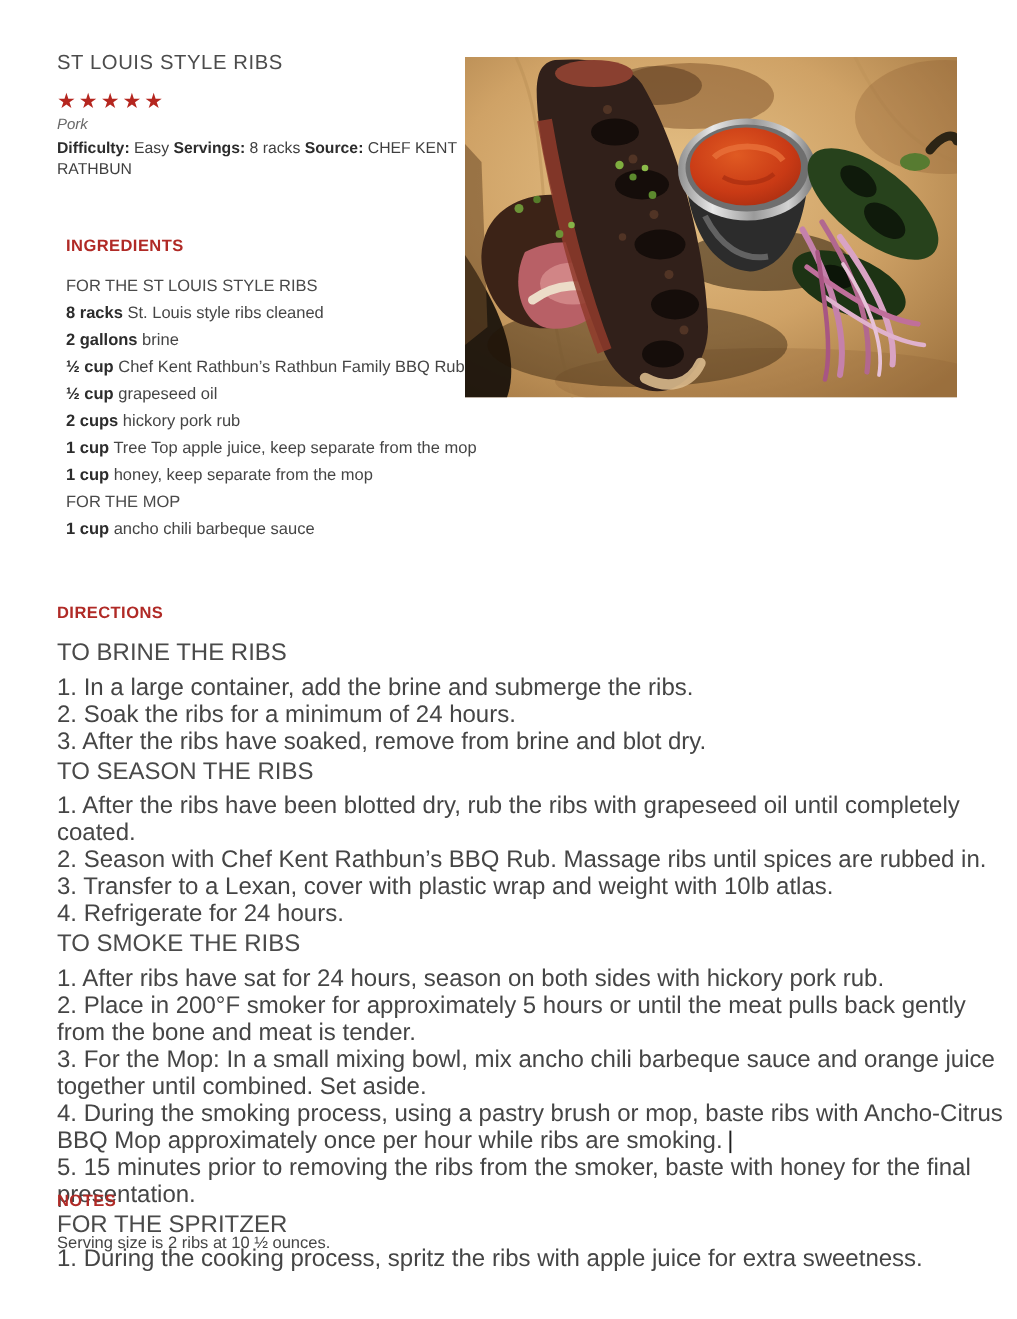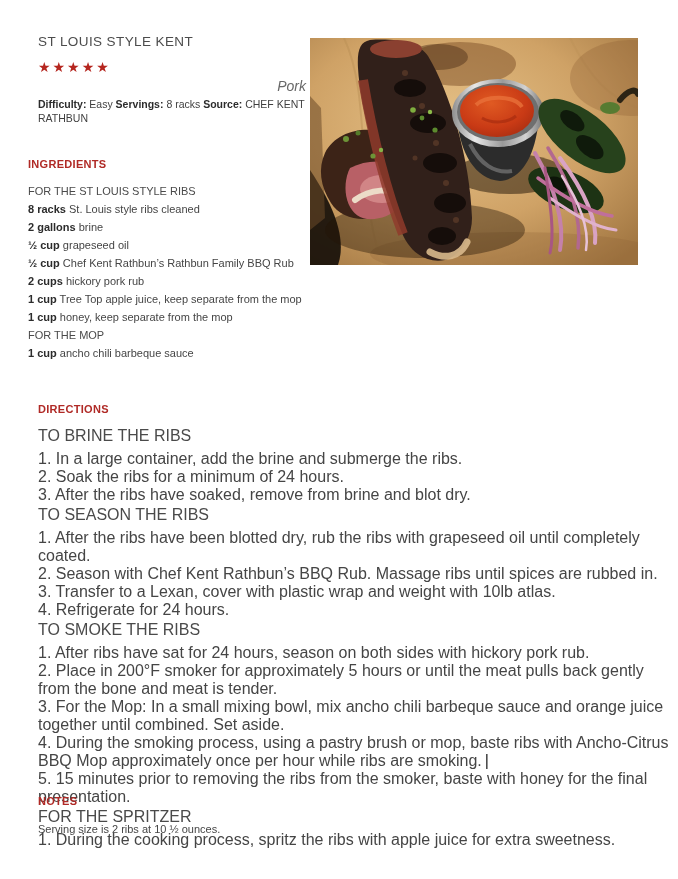--- a/index.html
+++ b/index.html
@@ -4,43 +4,43 @@
 <style>
   html,body{margin:0;padding:0;}
   body{
     width:678px;height:879px;position:relative;background:#ffffff;
     font-family:"Liberation Sans",sans-serif;color:#3f3f3f;overflow:hidden;
   }
   
   .header{position:absolute;left:38px;top:34px;width:268px;}
   .title{font-size:13.5px;font-weight:400;color:#4c4c4c;letter-spacing:.4px;margin:0 0 11px 0;}
   .stars{color:#b5261f;font-size:14px;letter-spacing:2px;line-height:14px;margin-bottom:4px;}
-  .category{font-style:italic;font-size:14px;color:#686868;margin-bottom:3px;text-align:right;}
+  .category{font-style:italic;font-size:10px;color:#686868;margin-bottom:3px;}
   .meta{font-size:10.5px;line-height:14px;color:#3f3f3f;}
   .meta b{color:#2c2c2c;}
   
   .photo{position:absolute;left:310px;top:38px;width:328px;height:227px;}
   
   .sec-heading{font-size:11px;font-weight:700;color:#b02a26;letter-spacing:.3px;margin:0 0 11px 0;line-height:13px;}
-  .ingredients{position:absolute;left:28px;top:158px;width:300px;}
+  .ingredients{position:absolute;left:44px;top:158px;width:300px;}
   .directions{position:absolute;left:38px;top:403px;width:638px;}
   .notes{position:absolute;left:38px;top:795px;width:600px;}
   .line{font-size:11px;line-height:18px;color:#454545;}
   .line b{color:#2c2c2c;}
   .directions .line{font-size:16px;}
   .dir-subhead{margin-top:2px;margin-bottom:5px;color:#4a4a4a;}
   .ing-subhead{color:#4a4a4a;}
   .caret{color:#1e1e1e;margin-left:3px;font-weight:400;}
   .notes .line{margin-top:12px;}
 </style>
 </head>
 <body>
 
 <div class="header">
-  <h1 class="title">ST LOUIS STYLE KENT</h1>
+  <h1 class="title">ST LOUIS STYLE RIBS</h1>
   <div class="stars">★★★★★</div>
   <div class="category">Pork</div>
   <div class="meta">
     <b>Difficulty:</b><span> Easy </span><b>Servings:</b><span> 8 racks </span><b>Source:</b><span> CHEF KENT RATHBUN</span>
   </div>
 </div>
 
 <div class="photo">
   <svg width="328" height="227" viewBox="0 0 328 227">
     <defs>
@@ -145,22 +145,22 @@
       <path d="M252,138 C268,162 280,190 276,212" stroke="#e7c2d8" stroke-width="2.5"></path>
     </g>
   </svg>
 </div>
 
 <div class="ingredients">
   <h2 class="sec-heading">INGREDIENTS</h2>
   <div class="line ing-subhead">FOR THE ST LOUIS STYLE RIBS</div>
   <div class="line"><b>8 racks</b><span> St. Louis style ribs cleaned</span></div>
   <div class="line"><b>2 gallons</b><span> brine</span></div>
+  <div class="line"><b>½ cup</b><span> Chef Kent Rathbun’s Rathbun Family BBQ Rub</span></div>
   <div class="line"><b>½ cup</b><span> grapeseed oil</span></div>
-  <div class="line"><b>½ cup</b><span> Chef Kent Rathbun’s Rathbun Family BBQ Rub</span></div>
   <div class="line"><b>2 cups</b><span> hickory pork rub</span></div>
   <div class="line"><b>1 cup</b><span> Tree Top apple juice, keep separate from the mop</span></div>
   <div class="line"><b>1 cup</b><span> honey, keep separate from the mop</span></div>
   <div class="line ing-subhead">FOR THE MOP</div>
   <div class="line"><b>1 cup</b><span> ancho chili barbeque sauce</span></div>
 </div>
 
 <div class="directions">
   <h2 class="sec-heading">DIRECTIONS</h2>
 

